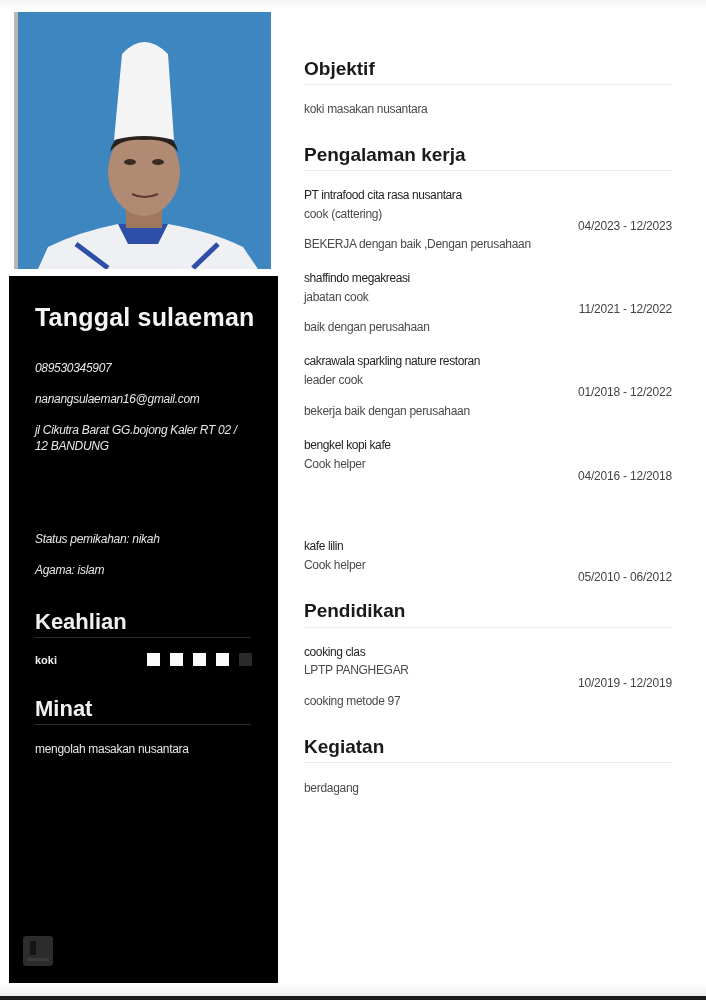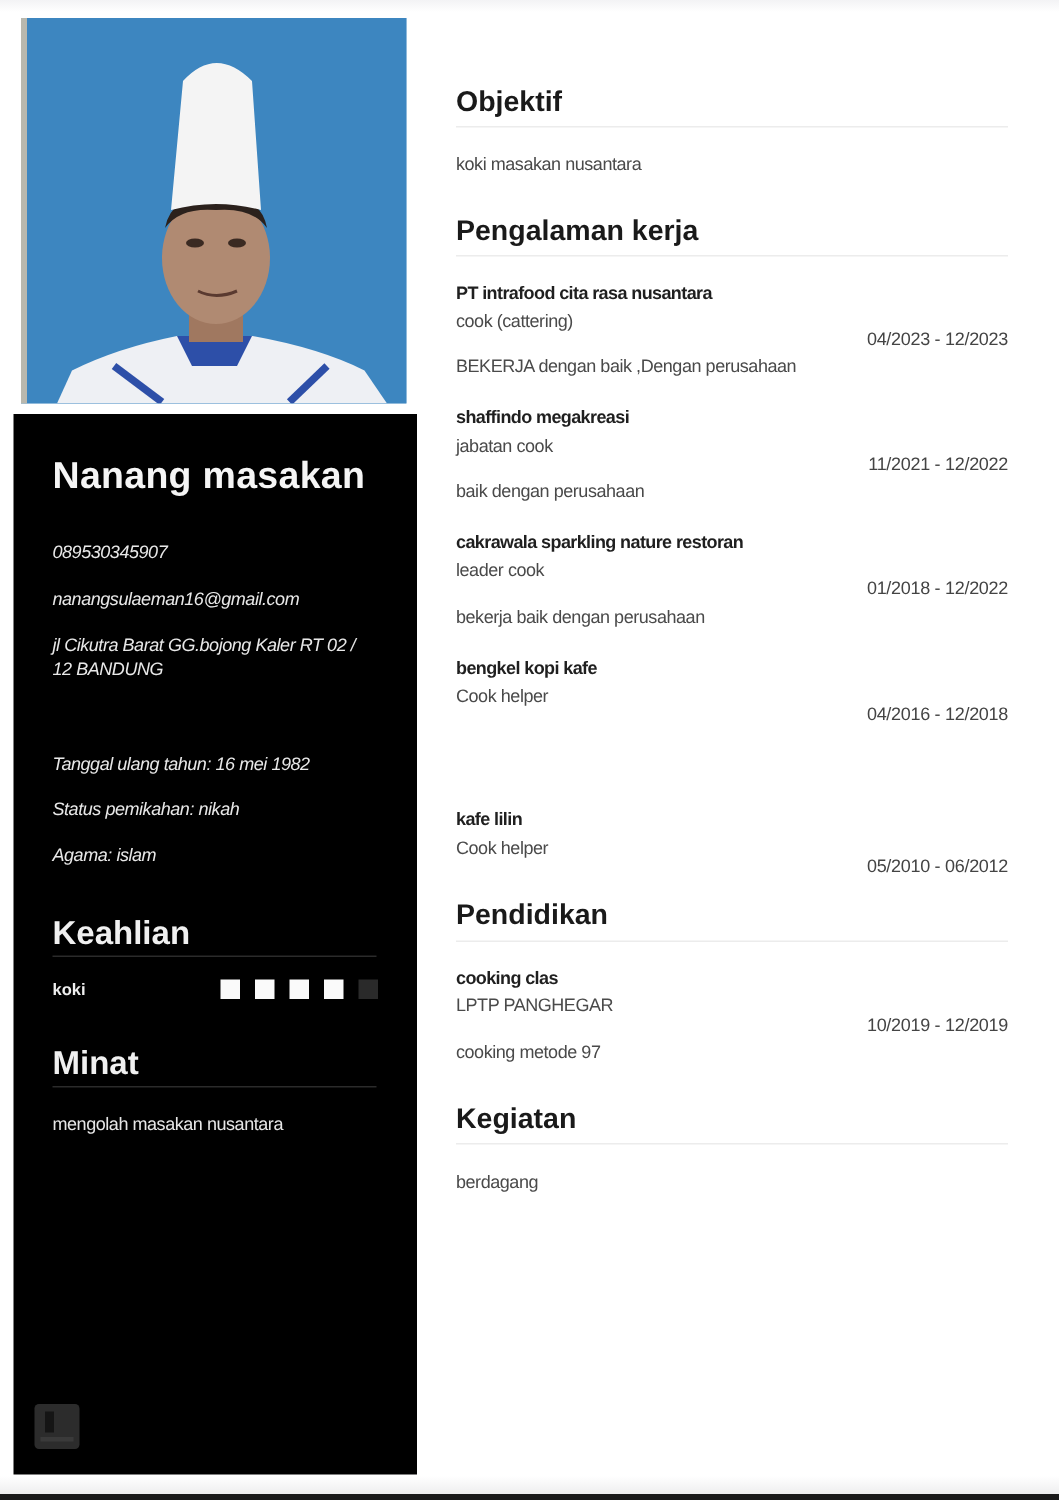--- a/index.html
+++ b/index.html
@@ -76,21 +76,21 @@
     .main { position: absolute; left: 304px; top: 0; width: 368px; height: 1000px; }
     .heading {
       position: absolute; left: 0; font-size: 19px; font-weight: bold; color: #1a1a1a;
     }
     .rule { position: absolute; left: 0; width: 368px; height: 1px; background: #ececec; }
     .text {
       position: absolute; left: 0; font-size: 12px; color: #4a4a4a; letter-spacing: -0.3px;
       line-height: 17px; width: 368px;
     }
     .entry-title {
-      position: absolute; left: 0; font-size: 12px; font-weight: bold; color: #1f1f1f; letter-spacing: -0.4px;
+      position: absolute; left: 0; font-size: 12px; font-weight: normal; color: #1f1f1f; letter-spacing: -0.4px;
     }
     .entry-date {
       position: absolute; right: 0; font-size: 12px; color: #444; letter-spacing: -0.2px; margin-top: 31px;
     }
   </style>
 </head>
 <body>
 
 <div class="page-top-shade"></div>
 
@@ -110,25 +110,24 @@
     <ellipse cx="140" cy="150" rx="6" ry="3" fill="#3a2a22"></ellipse>
     <path d="M114 182 Q126 188 140 182" stroke="#5a3a30" stroke-width="2" fill="none"></path>
 
     <path d="M92 140 Q96 118 126 116 Q156 118 160 140 Q150 126 126 128 Q102 126 92 140 Z" fill="#2b211c"></path>
 
     <path d="M96 128 L104 42 Q126 18 150 42 L156 128 Q126 120 96 128 Z" fill="#f4f4f4"></path>
   </svg>
 </div>
 
 <div class="sidebar">
-  <div class="name">Nanang masakan</div>
+  <div class="name">Tanggal sulaeman</div>
   <div class="contact" style="top:84px">089530345907</div>
   <div class="contact" style="top:115px">nanangsulaeman16@gmail.com</div>
   <div class="contact" style="top:146px; width:215px">jl Cikutra Barat GG.bojong Kaler RT 02 / 12 BANDUNG</div>
-  <div class="contact" style="top:225px">Tanggal ulang tahun: 16 mei 1982</div>
   <div class="contact" style="top:255px">Status pemikahan: nikah</div>
   <div class="contact" style="top:286px">Agama: islam</div>
 
   <div class="side-heading" style="top:333px">Keahlian</div>
   <div class="side-rule" style="top:361px"></div>
   <div class="skill-name">koki</div>
   <div class="skill-dots">
     <div class="dot"></div>
     <div class="dot"></div>
     <div class="dot"></div>

